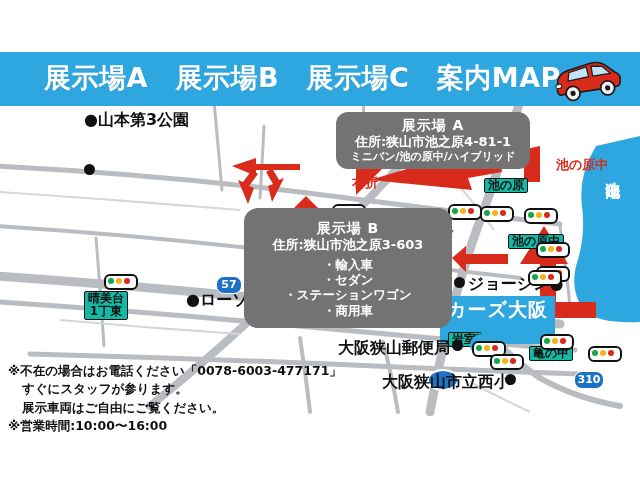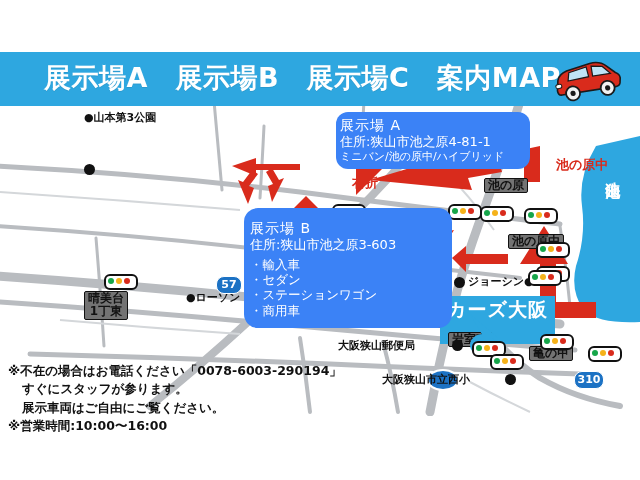--- a/index.html
+++ b/index.html
@@ -10,42 +10,42 @@
   .banner{position:absolute;left:0;top:52px;width:640px;height:54px;background:#2ea7e0;}
   .banner-title{position:absolute;left:44px;top:60px;font-size:27px;font-weight:bold;color:#ffffff;
     letter-spacing:0.5px;white-space:nowrap;text-shadow:0 1px 0 rgba(0,0,0,.08);}
   .car-icon{position:absolute;left:548px;top:56px;width:78px;height:46px;}
 
   
   .map{position:absolute;left:0;top:106px;width:640px;height:310px;background:#ffffff;overflow:hidden;}
   .map svg{position:absolute;left:0;top:0;}
 
   
-  .callout{position:absolute;background:#3b82f6;color:#fff;font-weight:normal;
+  .callout{position:absolute;background:#737373;color:#fff;text-align:center;font-weight:bold;
     border-radius:12px;line-height:1.22;}
   .callout .ttl{font-size:14px;letter-spacing:1px;}
   .callout .addr{font-size:13px;}
   .callout .sub{font-size:11px;}
   .callout .li{font-size:12.5px;}
 
   #callout-a{left:336px;top:112px;width:186px;padding:5px 4px 6px;}
   #callout-a .tail{position:absolute;left:20px;top:100%;width:0;height:0;
     border-left:0 solid transparent;border-right:26px solid transparent;border-top:26px solid #d92b1c;}
   #callout-c{left:12px;top:163px;width:218px;padding:6px 4px 8px;}
   #callout-c .tailtop{position:absolute;left:66px;bottom:100%;width:0;height:0;
     border-left:14px solid transparent;border-right:14px solid transparent;border-bottom:14px solid #d92b1c;}
   #callout-b{left:244px;top:208px;width:196px;padding:12px 6px 10px;border-radius:14px;}
   #callout-b .tailtop{position:absolute;left:50px;bottom:100%;width:0;height:0;
     border-left:12px solid transparent;border-right:12px solid transparent;border-bottom:12px solid #d92b1c;}
   #callout-b .list{margin-top:4px;}
 
   
-  .lbl{position:absolute;font-size:11px;font-weight:bold;color:#111;white-space:nowrap;}
+  .lbl{position:absolute;font-size:16px;font-weight:bold;color:#111;white-space:nowrap;}
   .lbl-box{position:absolute;font-size:12px;font-weight:bold;color:#111;white-space:nowrap;
-    background:#737373;border:1.6px solid #111;border-radius:2px;padding:0 3px;line-height:1.12;text-align:center;}
+    background:#14b8a6;border:1.6px solid #111;border-radius:2px;padding:0 3px;line-height:1.12;text-align:center;}
   .lbl-red{position:absolute;font-size:13px;font-weight:bold;color:#d92b1c;white-space:nowrap;}
   .lbl-vert{position:absolute;font-size:15px;font-weight:bold;color:#ffffff;
     writing-mode:vertical-rl;text-orientation:upright;line-height:1.05;letter-spacing:1px;}
   .lbl-blue-box{position:absolute;background:#2ea7e0;color:#fff;font-weight:bold;font-size:19px;
     padding:1px 7px 21px;white-space:nowrap;letter-spacing:1px;}
   .dot{position:absolute;width:11px;height:11px;border-radius:50%;background:#111;}
   .shield{position:absolute;width:24px;height:16px;border-radius:8px;background:#1c72c4;color:#fff;
     font-size:11px;font-weight:bold;text-align:center;line-height:16px;border:1.5px solid #fff;}
   .signal{position:absolute;width:30px;height:12px;border-radius:6px;background:#fff;border:2px solid #111;}
   .signal i{position:absolute;top:2px;width:6px;height:6px;border-radius:50%;display:block;}
@@ -249,19 +249,19 @@
     <div class="addr">住所:狭山市池之原3-603</div>
     <div class="list">
       <div class="li">・輸入車</div>
       <div class="li">・セダン</div>
       <div class="li">・ステーションワゴン</div>
       <div class="li">・商用車</div>
     </div>
   </div>
 
   <div class="note">
-    <div>※不在の場合はお電話ください「0078-6003-290194」</div>
+    <div>※不在の場合はお電話ください「0078-6003-477171」</div>
     <div class="ind">すぐにスタッフが参ります。</div>
     <div class="ind">展示車両はご自由にご覧ください。</div>
     <div>※営業時間:10:00〜16:00</div>
   </div>
 
 </div>
 
 </body></html>

